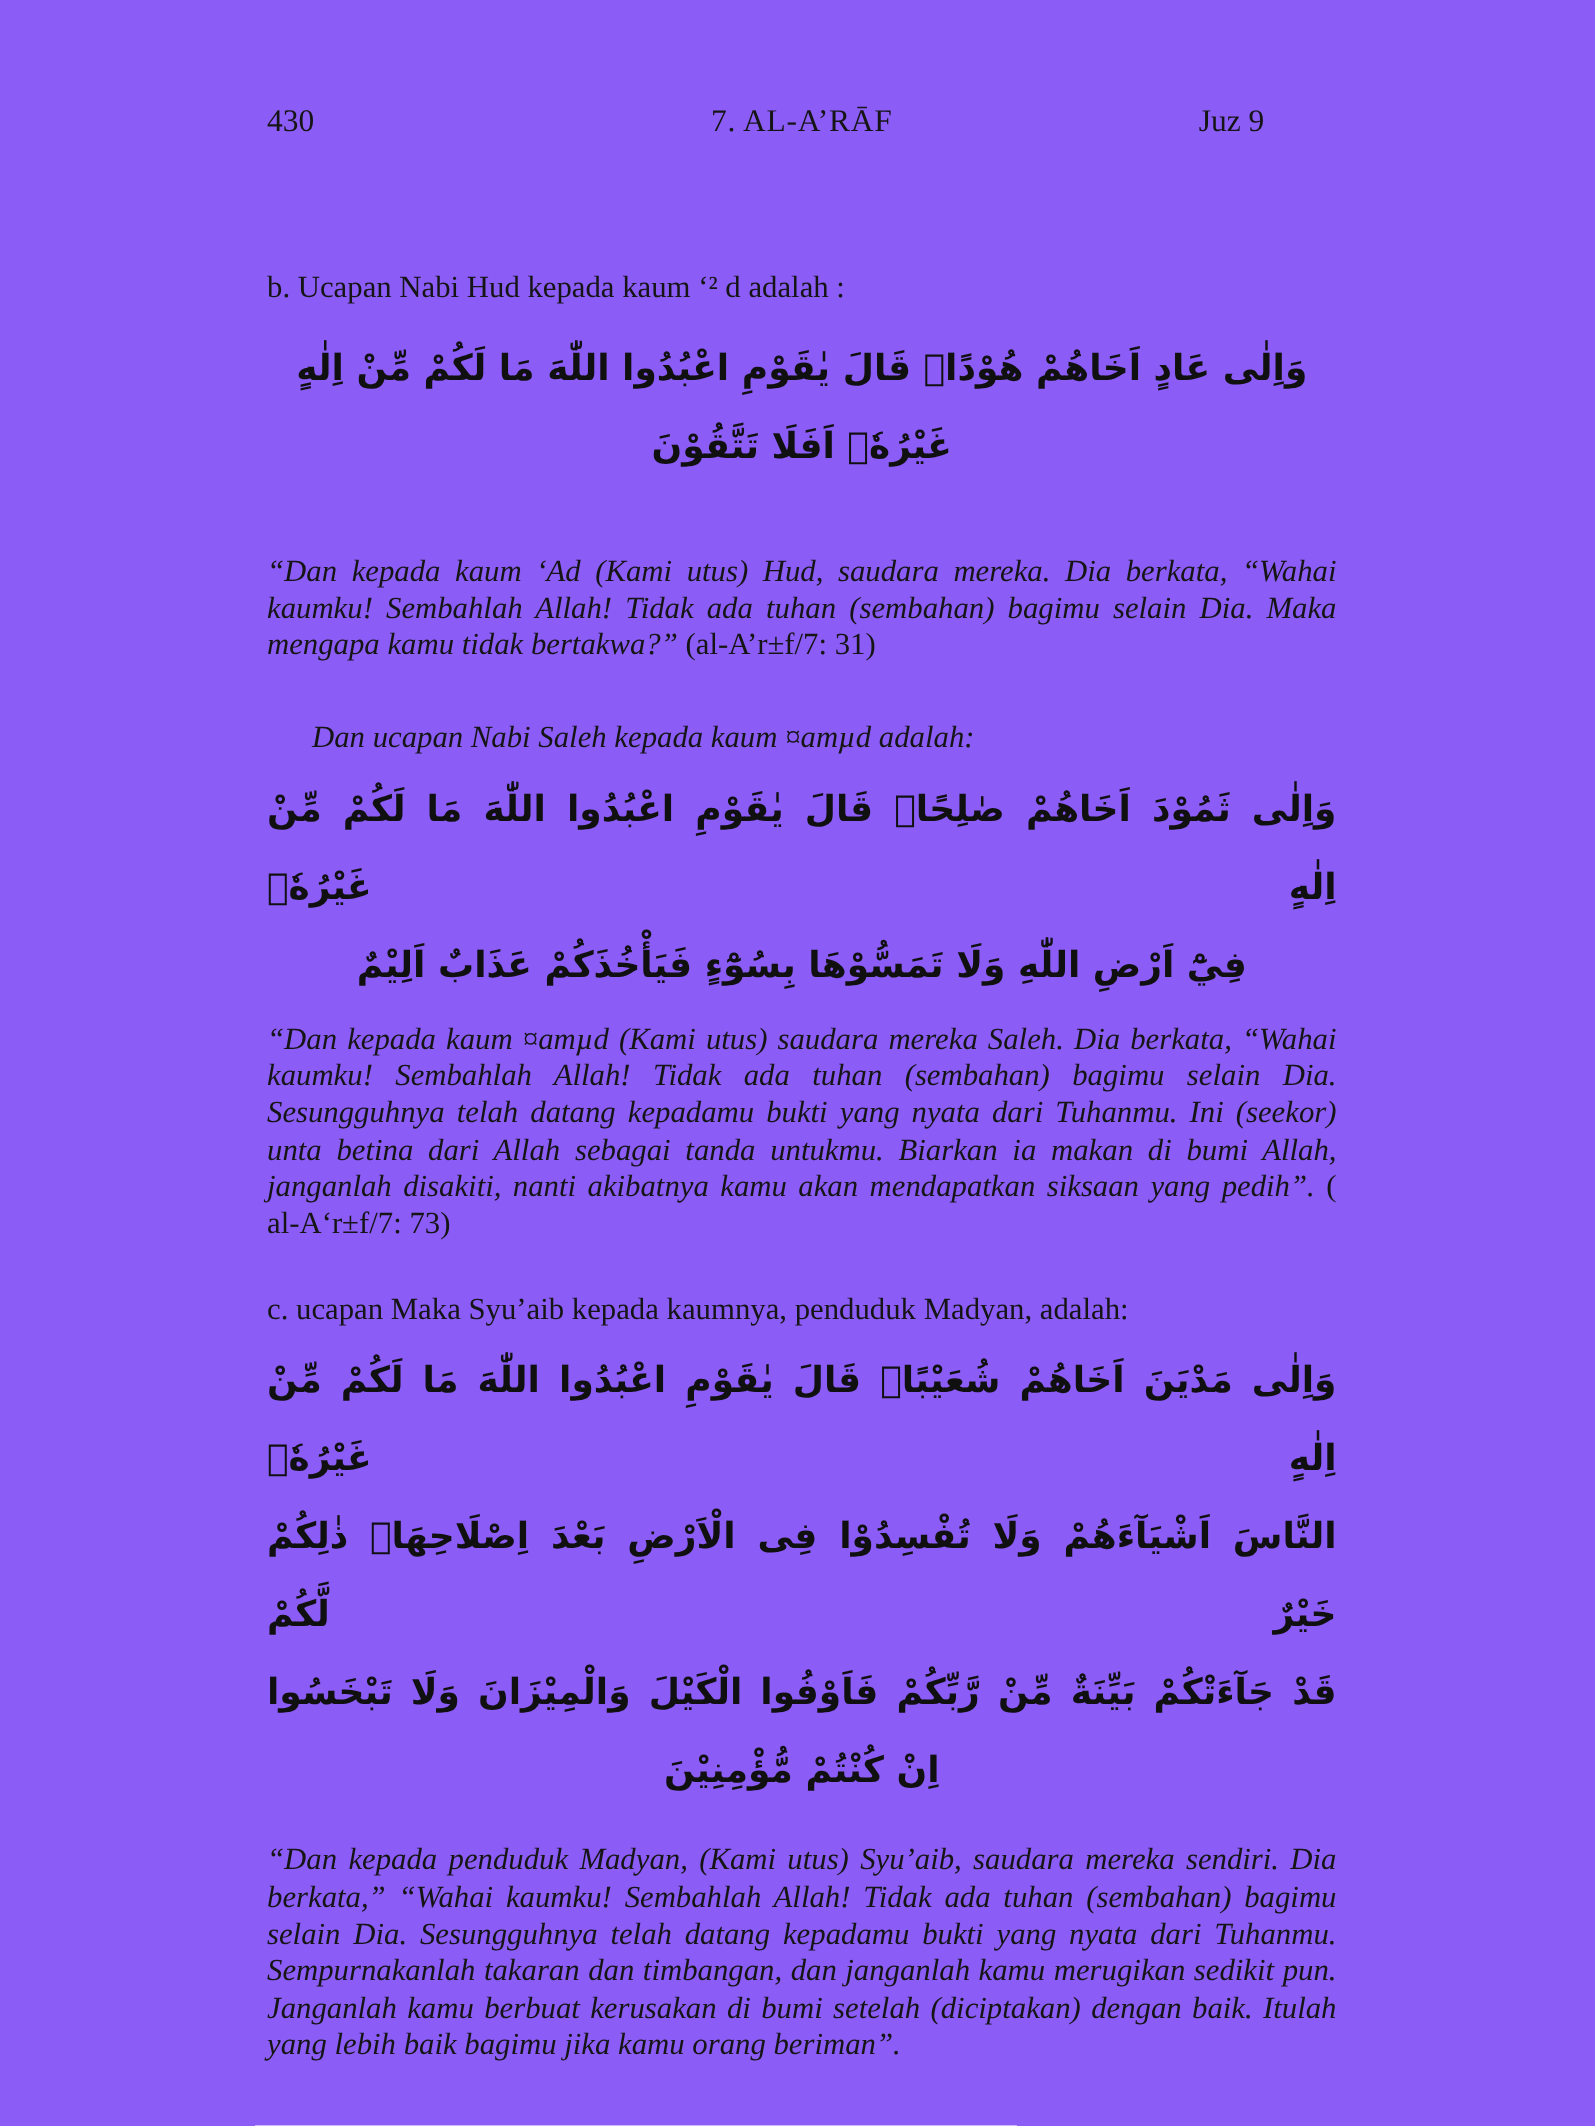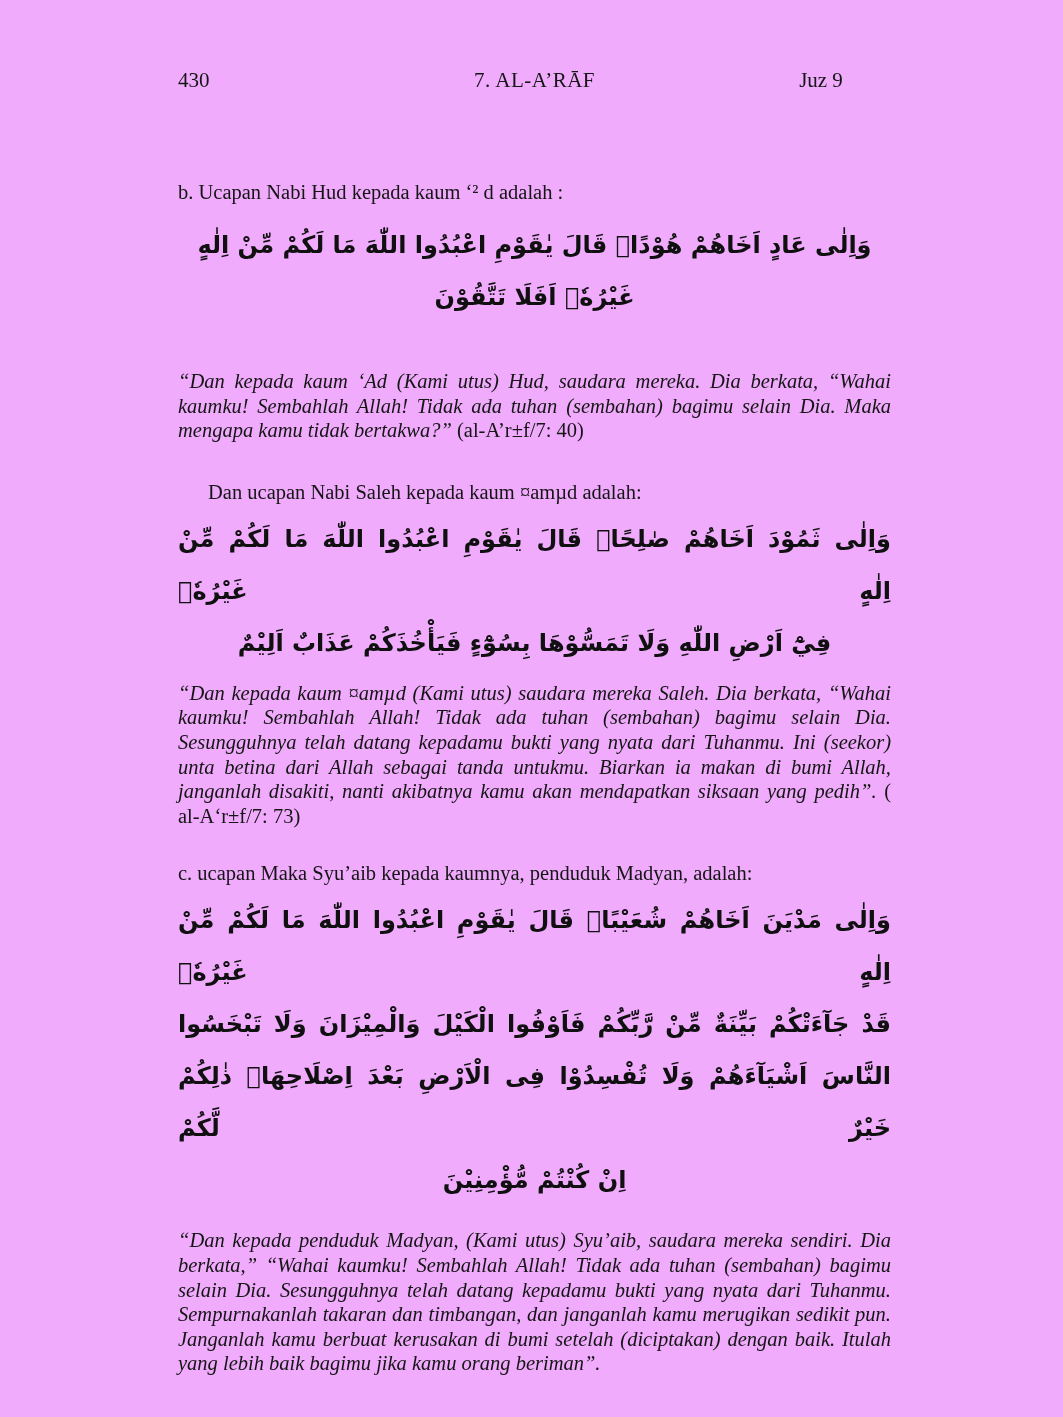--- a/index.html
+++ b/index.html
@@ -1,41 +1,41 @@
 <!DOCTYPE html>
 <html><head>
 <meta charset="utf-8">
 <style>
   html, body { margin: 0; padding: 0; background: #ffffff; }
   .page {
     position: relative;
     width: 1063px;
     height: 1417px;
-    background: #f0abfc;
+    background: #8b5cf6;
     box-sizing: border-box;
     padding: 68px 172px 0 178px;
     font-family: "Liberation Serif", serif;
     color: #151515;
     overflow: hidden;
   }
   .hdr {
     display: flex;
     align-items: baseline;
     font-size: 21px;
   }
   .hdr .h-left  { width: 140px; text-align: left; }
   .hdr .h-mid   { flex: 1; text-align: center; letter-spacing: 0.5px; }
   .hdr .h-right { width: 140px; text-align: center; }
 
   .sec-heading {
     margin: 0;
     font-size: 20.5px;
     line-height: 26px;
   }
-  .sec-heading.indented { text-indent: 30px; }
+  .sec-heading.indented { text-indent: 30px; font-style: italic; }
 
   .arabic {
     direction: rtl;
     unicode-bidi: embed;
     font-family: "DejaVu Sans", sans-serif;
     font-weight: bold;
     color: #101010;
   }
   .ar-line {
     margin: 0;
@@ -81,35 +81,35 @@
     <span class="h-mid">7. AL-A’RĀF</span>
     <span class="h-right">Juz 9</span>
   </div>
 
   <p class="sec-heading mt-sec-b">b. Ucapan Nabi Hud kepada kaum ‘²  d adalah :</p>
 
   <div class="arabic mt-ar-65">
     <p class="ar-line center">وَاِلٰى عَادٍ اَخَاهُمْ هُوْدًاۗ قَالَ يٰقَوْمِ اعْبُدُوا اللّٰهَ مَا لَكُمْ مِّنْ اِلٰهٍ غَيْرُهٗۗ اَفَلَا تَتَّقُوْنَ</p>
   </div>
 
-  <p class="trans mt-tr-65"><span class="it">“Dan kepada kaum ‘Ad (Kami utus) Hud, saudara mereka. Dia berkata, “Wahai kaumku! Sembahlah Allah! Tidak ada tuhan (sembahan) bagimu selain Dia. Maka mengapa kamu tidak bertakwa?”</span> <span class="ref">(al-A’r±f/7: 40)</span></p>
+  <p class="trans mt-tr-65"><span class="it">“Dan kepada kaum ‘Ad (Kami utus) Hud, saudara mereka. Dia berkata, “Wahai kaumku! Sembahlah Allah! Tidak ada tuhan (sembahan) bagimu selain Dia. Maka mengapa kamu tidak bertakwa?”</span> <span class="ref">(al-A’r±f/7: 31)</span></p>
 
   <p class="sec-heading indented mt-sec-s">Dan ucapan Nabi Saleh kepada kaum ¤amµd adalah:</p>
 
   <div class="arabic mt-ar-73">
     <p class="ar-line stretch">وَاِلٰى ثَمُوْدَ اَخَاهُمْ صٰلِحًاۘ قَالَ يٰقَوْمِ اعْبُدُوا اللّٰهَ مَا لَكُمْ مِّنْ اِلٰهٍ غَيْرُهٗۗ</p>
     <p class="ar-line center">فِيْٓ اَرْضِ اللّٰهِ وَلَا تَمَسُّوْهَا بِسُوْٓءٍ فَيَأْخُذَكُمْ عَذَابٌ اَلِيْمٌ</p>
   </div>
 
   <p class="trans mt-tr-73"><span class="it">“Dan kepada kaum ¤amµd (Kami utus) saudara mereka Saleh. Dia berkata, “Wahai kaumku! Sembahlah Allah! Tidak ada tuhan (sembahan) bagimu selain Dia. Sesungguhnya telah datang kepadamu bukti yang nyata dari Tuhanmu. Ini (seekor) unta betina dari Allah sebagai tanda untukmu. Biarkan ia makan di bumi Allah, janganlah disakiti, nanti akibatnya kamu akan mendapatkan siksaan yang pedih”.</span> <span class="ref">( al-A‘r±f/7: 73)</span></p>
 
   <p class="sec-heading mt-sec-c">c. ucapan Maka Syu’aib kepada kaumnya, penduduk Madyan, adalah:</p>
 
   <div class="arabic mt-ar-85">
     <p class="ar-line stretch">وَاِلٰى مَدْيَنَ اَخَاهُمْ شُعَيْبًاۗ قَالَ يٰقَوْمِ اعْبُدُوا اللّٰهَ مَا لَكُمْ مِّنْ اِلٰهٍ غَيْرُهٗۗ</p>
+    <p class="ar-line stretch">النَّاسَ اَشْيَآءَهُمْ وَلَا تُفْسِدُوْا فِى الْاَرْضِ بَعْدَ اِصْلَاحِهَاۗ ذٰلِكُمْ خَيْرٌ لَّكُمْ</p>
     <p class="ar-line stretch">قَدْ جَآءَتْكُمْ بَيِّنَةٌ مِّنْ رَّبِّكُمْ فَاَوْفُوا الْكَيْلَ وَالْمِيْزَانَ وَلَا تَبْخَسُوا</p>
-    <p class="ar-line stretch">النَّاسَ اَشْيَآءَهُمْ وَلَا تُفْسِدُوْا فِى الْاَرْضِ بَعْدَ اِصْلَاحِهَاۗ ذٰلِكُمْ خَيْرٌ لَّكُمْ</p>
     <p class="ar-line center">اِنْ كُنْتُمْ مُّؤْمِنِيْنَ</p>
   </div>
 
   <p class="trans mt-tr-85"><span class="it">“Dan kepada penduduk Madyan, (Kami utus) Syu’aib, saudara mereka sendiri. Dia berkata,” “Wahai kaumku! Sembahlah Allah! Tidak ada tuhan (sembahan) bagimu selain Dia. Sesungguhnya telah datang kepadamu bukti yang nyata dari Tuhanmu. Sempurnakanlah takaran dan timbangan, dan janganlah kamu merugikan sedikit pun. Janganlah kamu berbuat kerusakan di bumi setelah (diciptakan) dengan baik. Itulah yang lebih baik bagimu jika kamu orang beriman”.</span> </p>
 
 </div>
 
 </body></html>

